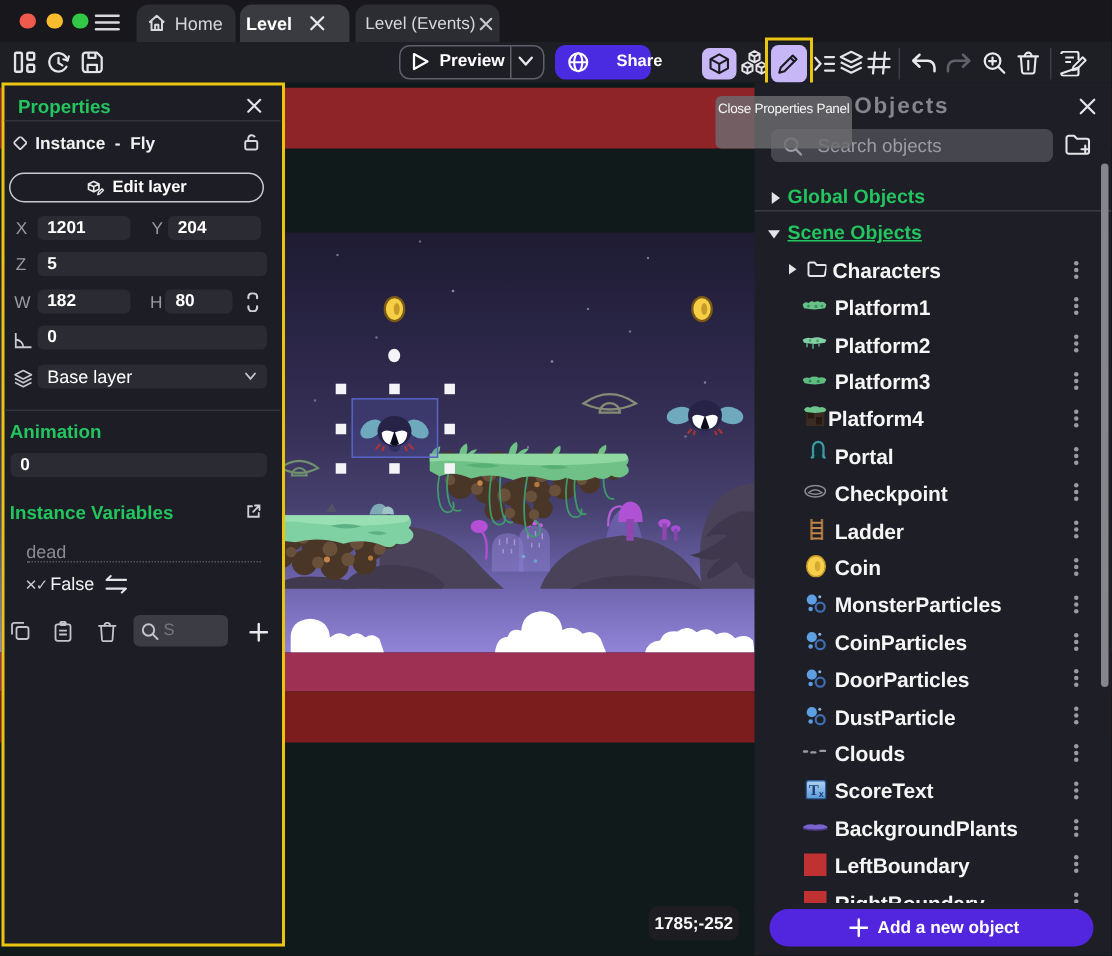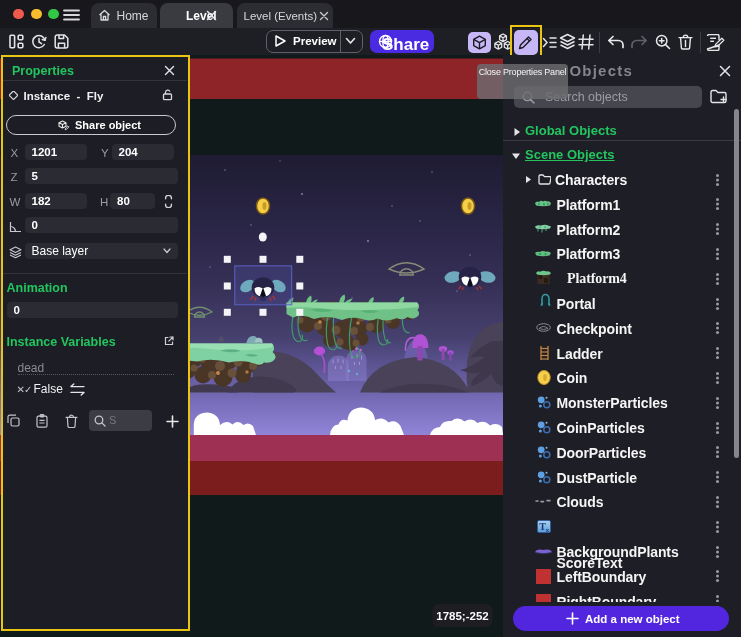--- a/index.html
+++ b/index.html
@@ -279,21 +279,21 @@
           <line x1="1" y1="10.5" x2="16" y2="10.5"></line>
       </g>
     </svg>
     <div class="tab" style="left:90.5px; width:66px; background:#2c2c33;">
       <svg style="margin-left:7px" width="13" height="13" viewBox="0 0 13 13">
         <path d="M1.5 6 L6.5 1.5 L11.5 6 M3 5 L3 11 L10 11 L10 5 M5.4 11 L5.4 7.5 L7.6 7.5 L7.6 11" fill="none" stroke="#d8d8dc" stroke-width="1.3" stroke-linejoin="round"></path>
       </svg>
       <span style="margin-left:6px;">Home</span>
     </div>
     <div class="tab" style="left:160px; width:73px; background:#3a3a41; color:#fff; font-weight:bold;">
-      <span style="margin-left:26px;">Level</span>
+      <span style="margin-left:4px;">Level</span>
       <svg style="position:absolute;left:46px;top:7px" width="11" height="11" viewBox="0 0 11 11">
         <path d="M1.5 1.5 L9.5 9.5 M9.5 1.5 L1.5 9.5" stroke="#e8e8ea" stroke-width="1.5" stroke-linecap="round"></path>
       </svg>
     </div>
     <div class="tab" style="left:236.5px; width:96.5px; background:#2c2c33;text-align:center;">
       <span style="margin-left:7px;font-size:11.5px;">Level (Events)</span>
       <svg style="position:absolute;left:82px;top:8px" width="10" height="10" viewBox="0 0 10 10">
         <path d="M1.5 1.5 L8.5 8.5 M8.5 1.5 L1.5 8.5" stroke="#c8c8cc" stroke-width="1.4" stroke-linecap="round"></path>
       </svg>
     </div>
@@ -334,21 +334,21 @@
     </svg>
 
     <div class="abs" style="left:369.5px;top:1.5px;width:64.5px;height:23px;background:#4b2be2;border-radius:7px;"></div>
     <svg class="abs" style="left:377.5px;top:5.5px" width="15" height="15" viewBox="0 0 15 15">
       <g fill="none" stroke="#fff" stroke-width="1.4">
         <circle cx="7.5" cy="7.5" r="6"></circle>
         <ellipse cx="7.5" cy="7.5" rx="2.7" ry="6"></ellipse>
         <line x1="1.5" y1="7.5" x2="13.5" y2="7.5"></line>
       </g>
     </svg>
-    <div class="abs" style="left:382px;top:7px;color:#fff;font-size:17px;font-weight:bold;">Share</div>
+    <div class="abs" style="left:411px;top:7px;color:#fff;font-size:11px;font-weight:bold;">Share</div>
 
     <div class="ibtn" style="left:468px;top:3.5px;width:22.5px;height:21.5px;">
       <svg width="15" height="15" viewBox="0 0 15 15">
         <g fill="none" stroke="#1b1b22" stroke-width="1.4" stroke-linejoin="round">
           <path d="M7.5 1.2 L13.3 4.4 L13.3 10.6 L7.5 13.8 L1.7 10.6 L1.7 4.4 Z"></path>
           <path d="M1.7 4.4 L7.5 7.6 L13.3 4.4 M7.5 7.6 L7.5 13.8"></path>
         </g>
       </svg>
     </div>
     <svg class="abs" style="left:493px;top:32px;top:5px" width="20" height="18" viewBox="0 0 20 18">
@@ -450,21 +450,21 @@
       </g>
     </svg>
 
     <div class="abs" style="left:3px;top:58px;width:170px;height:20px;border:1.2px solid #c9c9ce;border-radius:10px;"></div>
     <svg class="abs" style="left:55px;top:63px" width="12" height="11" viewBox="0 0 12 11">
       <g fill="none" stroke="#e8e8ea" stroke-width="1.1" stroke-linejoin="round">
         <path d="M4.5 1 L8 2.7 L8 6.2 L4.5 7.9 L1 6.2 L1 2.7 Z M4.5 4.5 L8 2.7 M4.5 4.5 L1 2.7 M4.5 4.5 L4.5 7.9"></path>
         <path d="M7.2 9.8 L7.6 8.2 L10 5.8 L11 6.8 L8.6 9.2 Z" stroke-width="0.9"></path>
       </g>
     </svg>
-    <div class="abs" style="left:72px;top:62px;font-size:11px;font-weight:bold;color:#fff;">Share object</div>
+    <div class="abs" style="left:72px;top:62px;font-size:11px;font-weight:bold;color:#fff;">Edit layer</div>
 
     <div class="lbl" style="left:7.5px;top:90px;">X</div>
     <div class="fld" style="left:21.5px;top:87.5px;width:62px;">1201</div>
     <div class="lbl" style="left:98px;top:90px;">Y</div>
     <div class="fld" style="left:108.5px;top:87.5px;width:62px;">204</div>
 
     <div class="lbl" style="left:7.5px;top:114px;">Z</div>
     <div class="fld" style="left:21.5px;top:111.5px;width:153px;">5</div>
 
     <div class="lbl" style="left:6.5px;top:139px;">W</div>
@@ -615,21 +615,21 @@
     </svg>
     <div class="row-name" style="left:53.5px;top:191.4px;">Platform3</div>
       <div class="kebab" style="top:192.9px;"></div>
 
     <svg class="abs" style="left:33px;top:215px" width="15" height="14" viewBox="0 0 15 14">
       <rect x="1.5" y="3" width="12" height="11" fill="#3a2c22"></rect>
       <rect x="2.5" y="5" width="4" height="4" fill="#241a12"></rect>
       <rect x="8" y="8" width="4" height="5" fill="#241a12"></rect>
       <path d="M0 3 Q2 0.5 4 1.8 Q7.5 0 10.5 1.6 Q13 0.5 15 3 L14 4.5 Q7.5 6 1 4.5 Z" fill="#6ec58c"></path>
     </svg>
-    <div class="row-name" style="left:64px;top:216.2px;font-family:Liberation Serif, serif;">Platform4</div>
+    <div class="row-name" style="left:49px;top:216.2px;">Platform4</div>
       <div class="kebab" style="top:217.7px;"></div>
 
     <svg class="abs" style="left:36.5px;top:238px" width="11" height="13" viewBox="0 0 11 13">
       <path d="M2 12.5 L2 5.5 a3.5 4 0 0 1 7 0 L9 12.5" fill="#10282f" stroke="#3e9aa2" stroke-width="1.5"></path>
       <path d="M0.8 12.6 L2.6 10.2 M10.2 12.6 L8.4 10.2" stroke="#3e9aa2" stroke-width="1.3"></path>
     </svg>
     <div class="row-name" style="left:53.5px;top:241px;">Portal</div>
       <div class="kebab" style="top:242.5px;"></div>
 
     <svg class="abs" style="left:33px;top:268px" width="15" height="9" viewBox="0 0 15 9">
@@ -711,21 +711,21 @@
       <defs>
           <linearGradient id="stg" x1="0" y1="0" x2="0" y2="1">
         <stop offset="0" stop-color="#aed3f2"></stop>
             <stop offset="1" stop-color="#5b9bd8"></stop>
       </linearGradient>
         </defs>
       <rect x="0.5" y="0.5" width="13" height="12" rx="1.5" fill="url(#stg)" stroke="#2f5f9e"></rect>
       <text x="5.5" y="10" font-size="10" font-weight="bold" fill="#1c3c78" text-anchor="middle" font-family="Liberation Serif, serif">T</text>
       <text x="10.5" y="11.5" font-size="6" font-weight="bold" fill="#1c3c78" text-anchor="middle">x</text>
     </svg>
-    <div class="row-name" style="left:53.5px;top:464.2px;margin-top:36px;">ScoreText</div>
+    <div class="row-name" style="left:53.5px;top:464.2px;">ScoreText</div>
       <div class="kebab" style="top:465.7px;"></div>
 
     <svg class="abs" style="left:32px;top:493px" width="17" height="6" viewBox="0 0 17 6">
       <path d="M0.5 3 Q4 0.8 8.5 2 Q13 0.8 16.5 3 L16.5 4.2 Q8.5 6 0.5 4.2 Z" fill="#7a62cf"></path>
       <path d="M0.5 4 Q8.5 6 16.5 4 L16.5 5 Q8.5 6.6 0.5 5 Z" fill="#4c3d8c"></path>
     </svg>
     <div class="row-name" style="left:53.5px;top:489px;">BackgroundPlants</div>
       <div class="kebab" style="top:490.5px;"></div>
 
     <div class="abs" style="left:33px;top:514px;width:14.5px;height:14.5px;background:#c03231;"></div>

